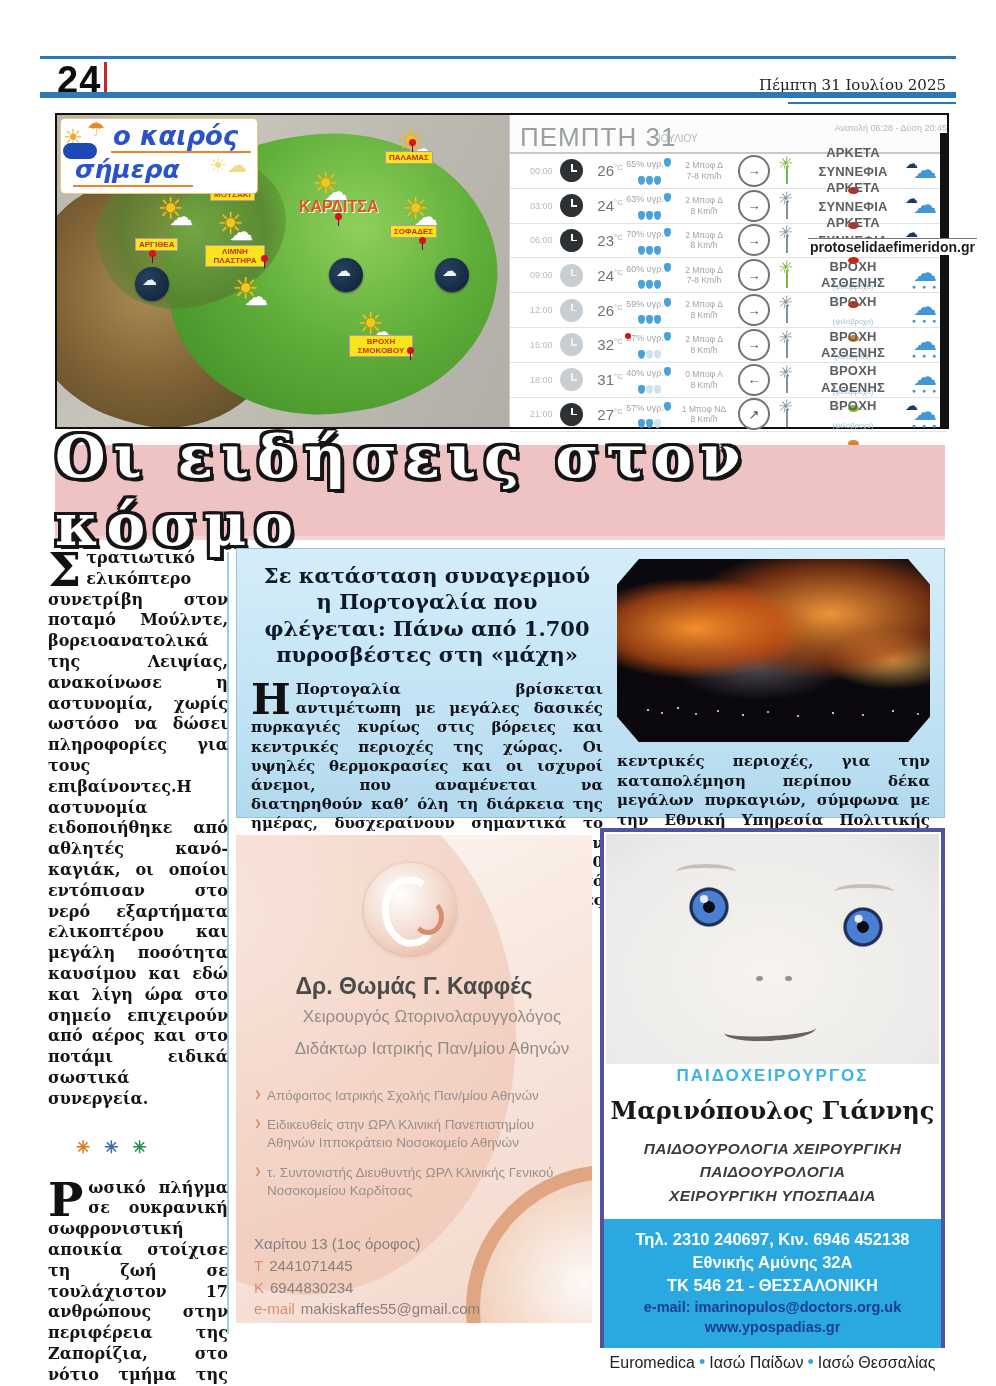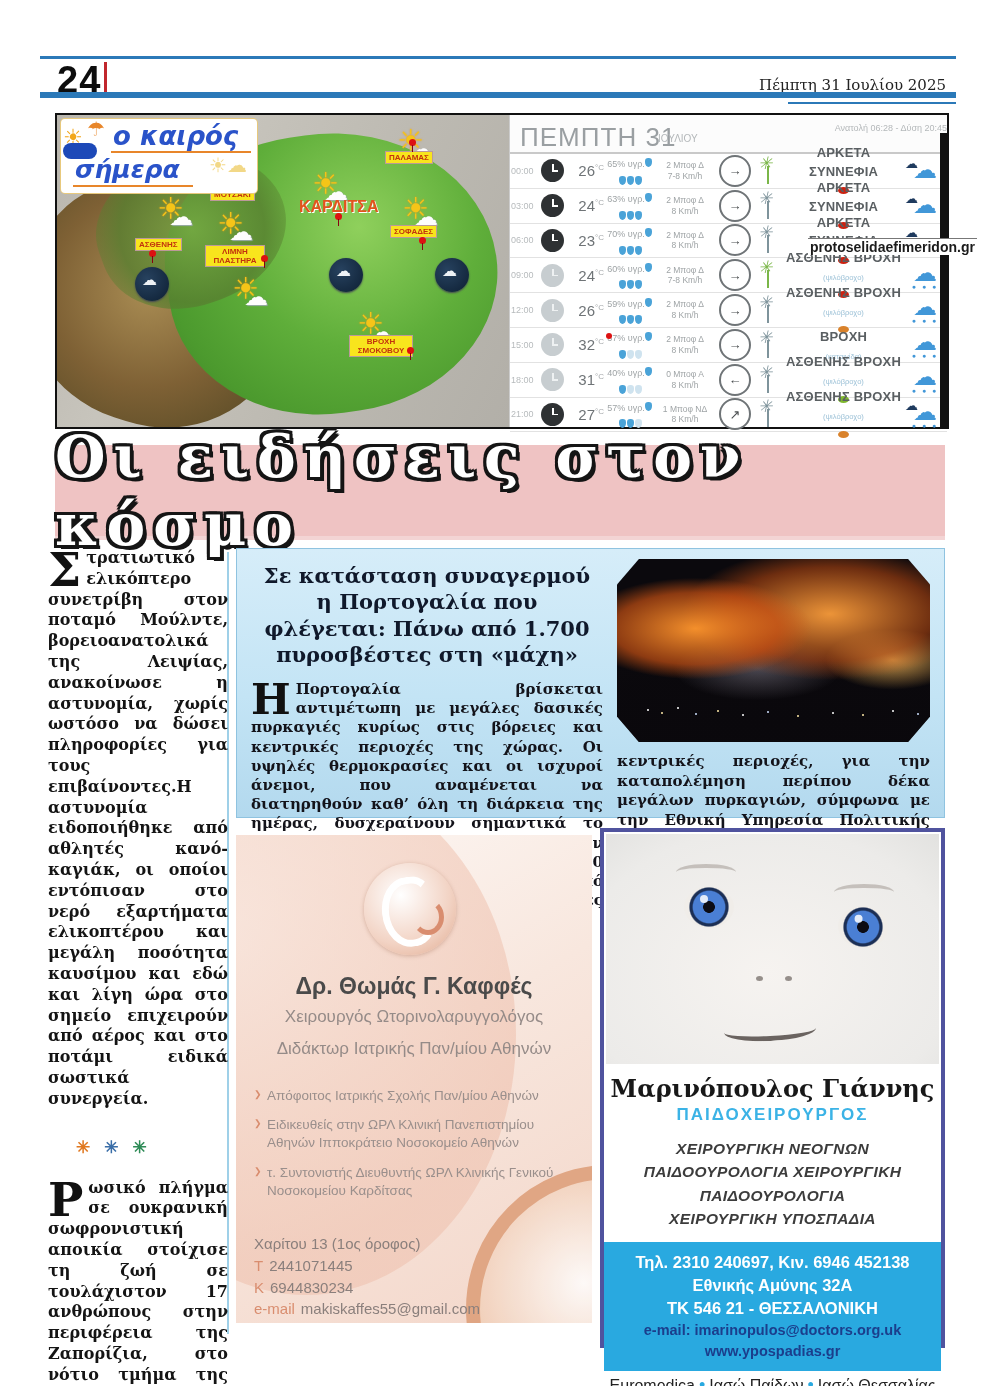--- a/index.html
+++ b/index.html
@@ -47,21 +47,21 @@
   .nicon::after{content:"☁";position:absolute;left:7px;top:4px;font-size:15px;color:#eef2f5;}
   
   #wtable{position:relative;flex:1;background:#fff;border-left:1px solid #ccc;
           font-family:"Liberation Sans",sans-serif;}
   #wtable-bar{position:absolute;right:0;top:18px;bottom:0;width:7px;background:#111;z-index:6;}
   #wt-head{height:37px;border-bottom:2px solid #c9c9c9;position:relative;background:#fcfcfc;}
   #wt-day{position:absolute;left:10px;top:7px;font:26px "Liberation Sans",sans-serif;color:#9a9fa2;letter-spacing:1px;}
   #wt-month{position:absolute;left:148px;top:18px;font:10px "Liberation Sans",sans-serif;color:#b4b8ba;}
   #wt-sun{position:absolute;right:0;top:8px;font:9px "Liberation Sans",sans-serif;color:#b4b8ba;}
   .wrow{display:flex;align-items:center;height:33.8px;border-bottom:1px solid #e2e2e2;position:relative;}
-  .wrow .time{width:30px;font-size:9px;color:#b7bbbd;padding-left:1px;}
+  .wrow .time{width:30px;font-size:9px;color:#b7bbbd;padding-left:20px;}
   .clock{width:23px;height:23px;border-radius:50%;position:relative;flex:none;margin-right:4px;}
   .clock.dark{background:#2e3133;}
   .clock.light{background:#c7cdd0;}
   .clock i{position:absolute;background:#fff;display:block;}
   .clock.light i{background:#eef1f2;}
   .clock .h{left:11px;top:5px;width:1.5px;height:7px;}
   .clock .m{left:11px;top:11px;width:6px;height:1.5px;}
   .temp{width:36px;font-size:15px;color:#6f7477;text-align:right;position:relative;}
   .temp sup{font-size:8px;color:#a5a9ab;}
   .heat{position:absolute;right:-8px;top:-3px;width:6px;height:6px;border-radius:50%;background:#d11;}
@@ -134,21 +134,21 @@
   #ksw2{left:230px;top:330px;width:260px;height:260px;background:radial-gradient(circle at 40% 40%,#fff,#eab795 75%);
         border:14px solid #dd9d77;opacity:.85;}
   #kaffes-logo{position:absolute;left:128px;top:28px;width:92px;height:92px;border-radius:50%;
      background:radial-gradient(circle at 40% 35%,#ffffff 0%,#f2d3c4 60%,#e0a98e 100%);box-shadow:0 1px 4px rgba(150,90,60,.35);}
   #kaffes-logo .ear{position:absolute;left:18px;top:14px;width:40px;height:56px;border:7px solid #fff;
      border-right-color:transparent;border-radius:50% 40% 45% 50%;transform:rotate(-8deg);}
   #kaffes-logo .ear2{position:absolute;left:48px;top:36px;width:22px;height:26px;border:5px solid #d98d6f;
      border-left-color:transparent;border-top-color:transparent;border-radius:50%;}
   #kaffes-name{position:absolute;left:0;top:138px;width:100%;text-align:center;
      font:bold 23px "Liberation Sans",sans-serif;color:#4a4a4a;}
-  .kaffes-spec{position:absolute;left:0;width:100%;text-align:center;font:17px "Liberation Sans",sans-serif;color:#958b88;}
+  .kaffes-spec{position:absolute;left:0;width:100%;text-align:center;font:17px "Liberation Sans",sans-serif;color:#958b88;padding-left:18px;}
   #kaffes-spec1{top:172px;}
   #kaffes-spec2{top:204px;}
   #kaffes-bullets{position:absolute;left:18px;top:252px;width:300px;}
   .kbullet{position:relative;padding-left:13px;margin-bottom:11px;
      font:13.5px/1.35 "Liberation Sans",sans-serif;color:#9a8f8c;}
   .kbullet::before{content:"❯";position:absolute;left:0;top:1px;font-size:9px;color:#d98d6f;}
   #kaffes-contact{position:absolute;left:18px;top:398px;font:15px/1.45 "Liberation Sans",sans-serif;color:#8a7f7c;}
   #kaffes-contact .lbl{color:#d98d6f;margin-right:6px;}
   
   #marino{position:absolute;left:600px;top:828px;width:345px;height:520px;background:#fff;
@@ -236,21 +236,21 @@
           <span class="cld">☁</span>
         </div>
       <div class="nicon" style="left:78px;top:152px;"></div>
       <div class="nicon" style="left:272px;top:143px;"></div>
       <div class="nicon" style="left:378px;top:143px;"></div>
 
       <div class="maplabel" style="left:153px;top:73px;">ΜΟΥΖΑΚΙ</div>
       <div id="lbl-karditsa" style="left:242px;top:83px;">ΚΑΡΔΙΤΣΑ</div>
       <div class="maplabel" style="left:328px;top:36px;">ΠΑΛΑΜΑΣ</div>
       <div class="maplabel" style="left:333px;top:110px;">ΣΟΦΑΔΕΣ</div>
-      <div class="maplabel" style="left:78px;top:123px;">ΑΣΘΕΝΗΣ</div>
+      <div class="maplabel" style="left:78px;top:123px;">ΑΡΓΙΘΕΑ</div>
       <div class="maplabel" style="left:148px;top:130px;width:52px;">ΛΙΜΝΗ ΠΛΑΣΤΗΡΑ</div>
       <div class="maplabel" style="left:292px;top:220px;width:56px;">ΒΡΟΧΗ ΣΜΟΚΟΒΟΥ</div>
 
       <div class="pin" style="left:168px;top:60px;"></div>
       <div class="pin" style="left:278px;top:98px;"></div>
       <div class="pin" style="left:352px;top:24px;"></div>
       <div class="pin" style="left:362px;top:122px;"></div>
       <div class="pin" style="left:92px;top:135px;"></div>
       <div class="pin" style="left:204px;top:140px;"></div>
       <div class="pin" style="left:350px;top:232px;"></div>
@@ -461,24 +461,23 @@
       <div class="brow" id="brow-l"></div>
       <div class="brow" id="brow-r"></div>
       <div class="eye" id="eye-l"></div>
       <div class="eye" id="eye-r"></div>
       <div id="baby-nose">
           <i></i>
           <i></i>
         </div>
       <div id="baby-mouth"></div>
     </div>
+    <div id="marino-title">ΠΑΙΔΟΧΕΙΡΟΥΡΓΟΣ</div>
     <div id="marino-name">Μαρινόπουλος Γιάννης</div>
-    <div id="marino-title">ΠΑΙΔΟΧΕΙΡΟΥΡΓΟΣ</div>
     <div id="marino-services">
-        <div>ΧΕΙΡΟΥΡΓΙΚΗ ΝΕΟΓΝΩΝ</div>
         <div>ΠΑΙΔΟΟΥΡΟΛΟΓΙΑ ΧΕΙΡΟΥΡΓΙΚΗ</div>
         <div>ΠΑΙΔΟΟΥΡΟΛΟΓΙΑ</div>
         <div>ΧΕΙΡΟΥΡΓΙΚΗ ΥΠΟΣΠΑΔΙΑ</div>
       </div>
     <div id="marino-contact">
       <div>Τηλ. 2310 240697, Κιν. 6946 452138</div>
       <div>Εθνικής Αμύνης 32Α</div>
       <div>ΤΚ 546 21 - ΘΕΣΣΑΛΟΝΙΚΗ</div>
       <div class="dk">e-mail: imarinopulos@doctors.org.uk</div>
       <div class="dk">www.ypospadias.gr</div>

